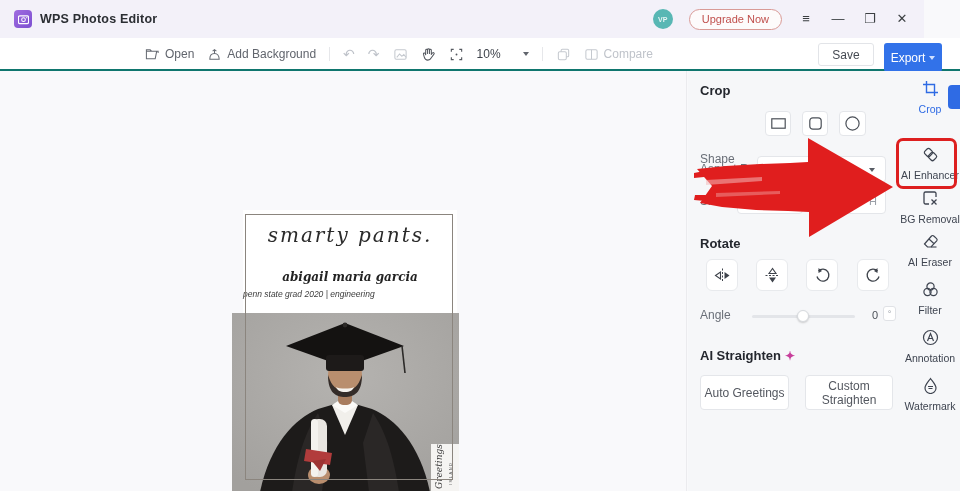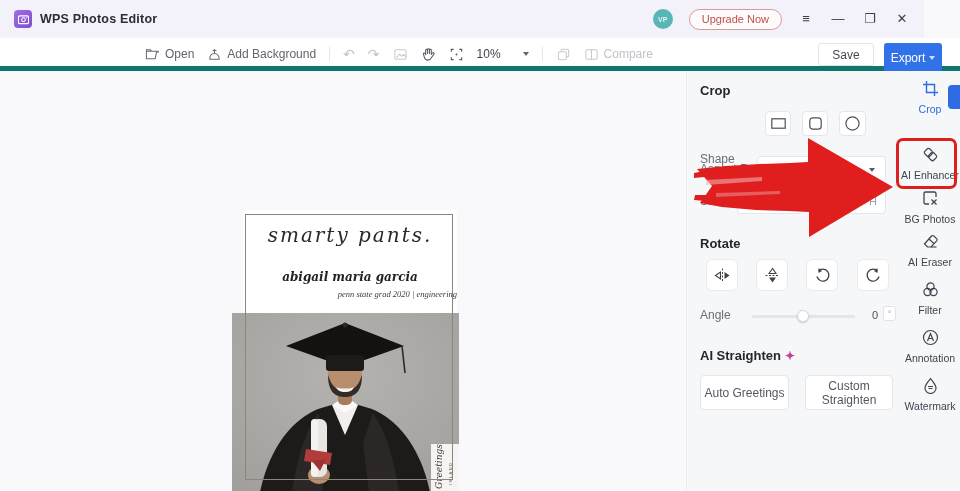--- a/index.html
+++ b/index.html
@@ -13,42 +13,42 @@
   .logo svg { width:11px; height:11px; }
   .app-title { position:absolute; left:40px; top:12px; font-size:12.5px; color:#2b2e33; font-weight:700; letter-spacing:.2px; }
   .tb-right { position:absolute; right:14px; top:0; height:38px; display:flex; align-items:center; gap:16px; }
   .avatar { width:20px; height:20px; border-radius:50%; background:#58b7b4; color:rgba(255,255,255,.85);
             font-size:7px; display:flex; align-items:center; justify-content:center; font-weight:700; }
   .upgrade { border:1px solid #d99a96; color:#c0504d; background:#fdfbfb; font-size:11px; padding:3px 12px 4px;
              border-radius:11px; cursor:pointer; }
   .winbtn { font-size:13px; color:#3c4043; width:16px; text-align:center; cursor:pointer; line-height:38px; }
 
   
-  .toolbar { position:absolute; left:0; top:38px; width:960px; height:33px; background:#ffffff; border-bottom:5px solid #0f766e; }
+  .toolbar { position:absolute; left:0; top:38px; width:960px; height:33px; background:#ffffff; border-bottom:2px solid #0f766e; }
   .tool-left { position:absolute; left:145px; top:0; height:32px; display:flex; align-items:center; gap:13px; }
   .titem { display:flex; align-items:center; gap:5px; font-size:12px; color:#61656d; cursor:pointer; white-space:nowrap; }
   .titem svg { width:15px; height:15px; }
   .dis { color:#bfc3ca; }
   .dis svg path, .dis svg rect, .dis svg circle, .dis svg line { stroke:#c5c9cf !important; }
   .glyph { font-size:14px; line-height:1; }
   .sep { width:1px; height:14px; background:#e6e7ea; }
   .caret { width:0; height:0; border-left:3.5px solid transparent; border-right:3.5px solid transparent; border-top:4px solid #61656d; display:inline-block; margin-left:2px; }
   .tool-right { position:absolute; right:18px; top:5px; display:flex; gap:10px; }
   .btn-save { width:56px; height:23px; background:#fff; border:1px solid #e2e4e8; border-radius:3px; font-size:12px; color:#454a52; cursor:pointer; }
   .btn-export { width:58px; height:29px; background:#3272e9; border:none; border-radius:3px; font-size:12px; color:#fff; cursor:pointer; display:flex; align-items:center; justify-content:center; gap:4px; }
   .caret-w { width:0; height:0; border-left:3.5px solid transparent; border-right:3.5px solid transparent; border-top:4px solid #cfe0ff; }
 
   
   .canvas { position:absolute; left:0; top:71px; width:687px; height:420px; background:#f9f9fb; border-right:1px solid #ebebee; }
   .card { position:absolute; left:243px; top:139px; width:214px; height:282px; background:#ffffff; }
   .card-title { position:absolute; left:243px; top:152px; width:214px; text-align:center; font-family:"DejaVu Serif", serif;
                 font-style:italic; font-size:20px; letter-spacing:2px; color:#2a2a2a; }
   .card-name { position:absolute; left:243px; top:199px; width:214px; text-align:center; font-family:"DejaVu Serif", serif;
                font-style:italic; font-weight:700; font-size:12px; color:#222; }
-  .card-sub { position:absolute; left:243px; top:218px; width:214px; text-align:right; font-family:Liberation Serif, serif;
+  .card-sub { position:absolute; left:243px; top:218px; width:214px; text-align:left; font-family:Liberation Sans, sans-serif;
               font-style:italic; font-size:8.5px; color:#3c3c3c; }
   .photo { position:absolute; left:232px; top:242px; width:227px; height:179px; }
   .frame { position:absolute; left:245px; top:143px; width:208px; height:266px; border:1.5px solid #8b857e; pointer-events:none; }
 
   
   .panel { position:absolute; left:688px; top:71px; width:272px; height:420px; background:#f6f7f9; }
   .p-abs { position:absolute; }
   .heading { font-size:13px; font-weight:700; color:#24272e; }
   .plabel { font-size:12px; color:#6a6f78; }
   .shape-btn { position:absolute; width:26px; height:25px; background:#fff; border:1px solid #e4e6ea; border-radius:4px;
@@ -308,21 +308,21 @@
       <rect x="3" y="3" width="7" height="7" rx="2" transform="rotate(45 6.5 6.5)" fill="none" stroke="#3e4450" stroke-width="1.2"></rect>
       <rect x="7" y="7" width="7" height="7" rx="2" transform="rotate(45 10.5 10.5)" fill="none" stroke="#3e4450" stroke-width="1.2"></rect>
     </svg>
   <div class="rail-label">AI Enhancer</div>
 </div>
 <div class="rail-item" style="left:900px; top:190px;">
   <svg viewBox="0 0 17 17">
       <path d="M14 7 V3.5 A1.5 1.5 0 0 0 12.5 2 h-9 A1.5 1.5 0 0 0 2 3.5 v9 A1.5 1.5 0 0 0 3.5 14 H7" fill="none" stroke="#3e4450" stroke-width="1.3"></path>
       <path d="M9.5 9.5 l5 5 M14.5 9.5 l-5 5" stroke="#3e4450" stroke-width="1.3"></path>
     </svg>
-  <div class="rail-label">BG Photos</div>
+  <div class="rail-label">BG Removal</div>
 </div>
 <div class="rail-item" style="left:900px; top:233px;">
   <svg viewBox="0 0 17 17">
       <path d="M2.5 11 L9.5 3 a1.6 1.6 0 0 1 2.3 0 l2.8 2.6 a1.6 1.6 0 0 1 .1 2.2 L9 14 H5.5 Z" fill="none" stroke="#3e4450" stroke-width="1.2"></path>
       <line x1="7" y1="6" x2="11.8" y2="10.5" stroke="#3e4450" stroke-width="1.1"></line>
       <line x1="9" y1="14" x2="14.5" y2="14" stroke="#3e4450" stroke-width="1.1"></line>
     </svg>
   <div class="rail-label">AI Eraser</div>
 </div>
 <div class="rail-item" style="left:900px; top:281px;">

